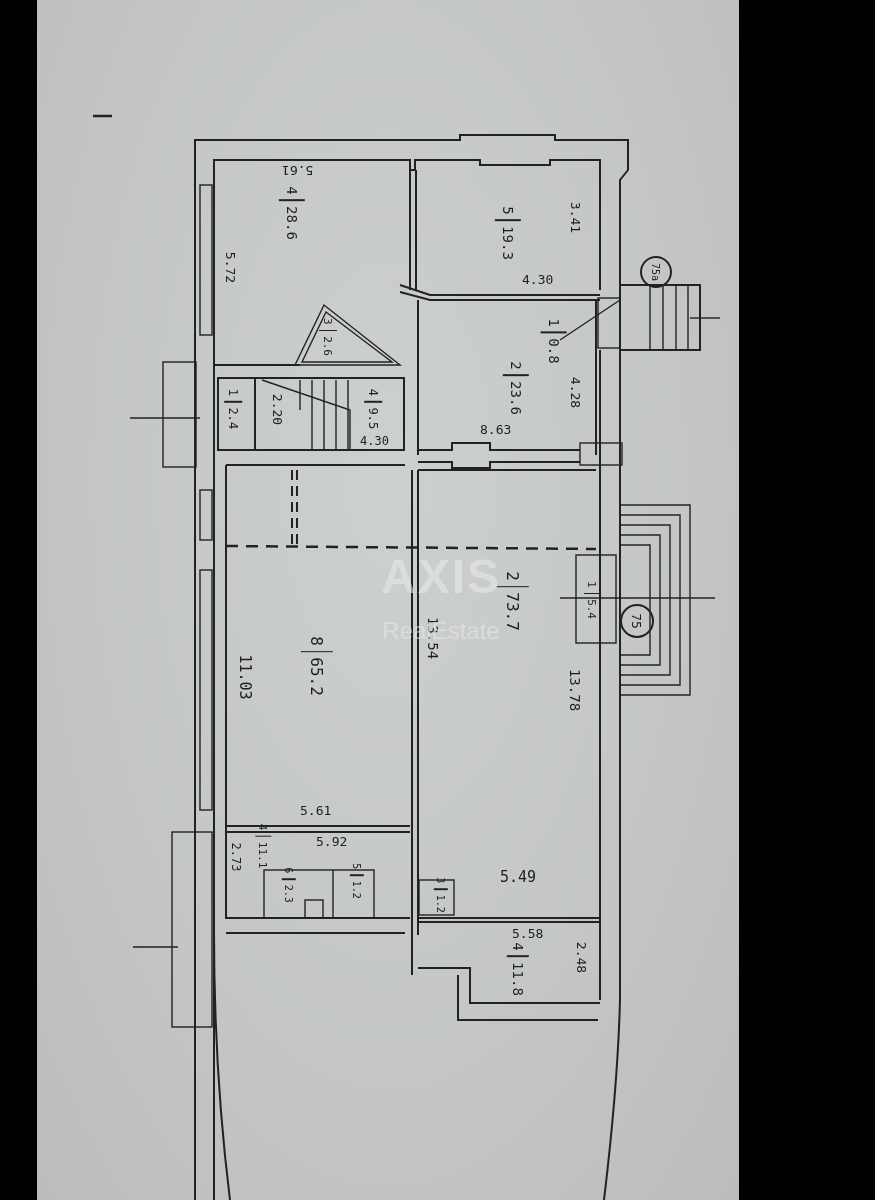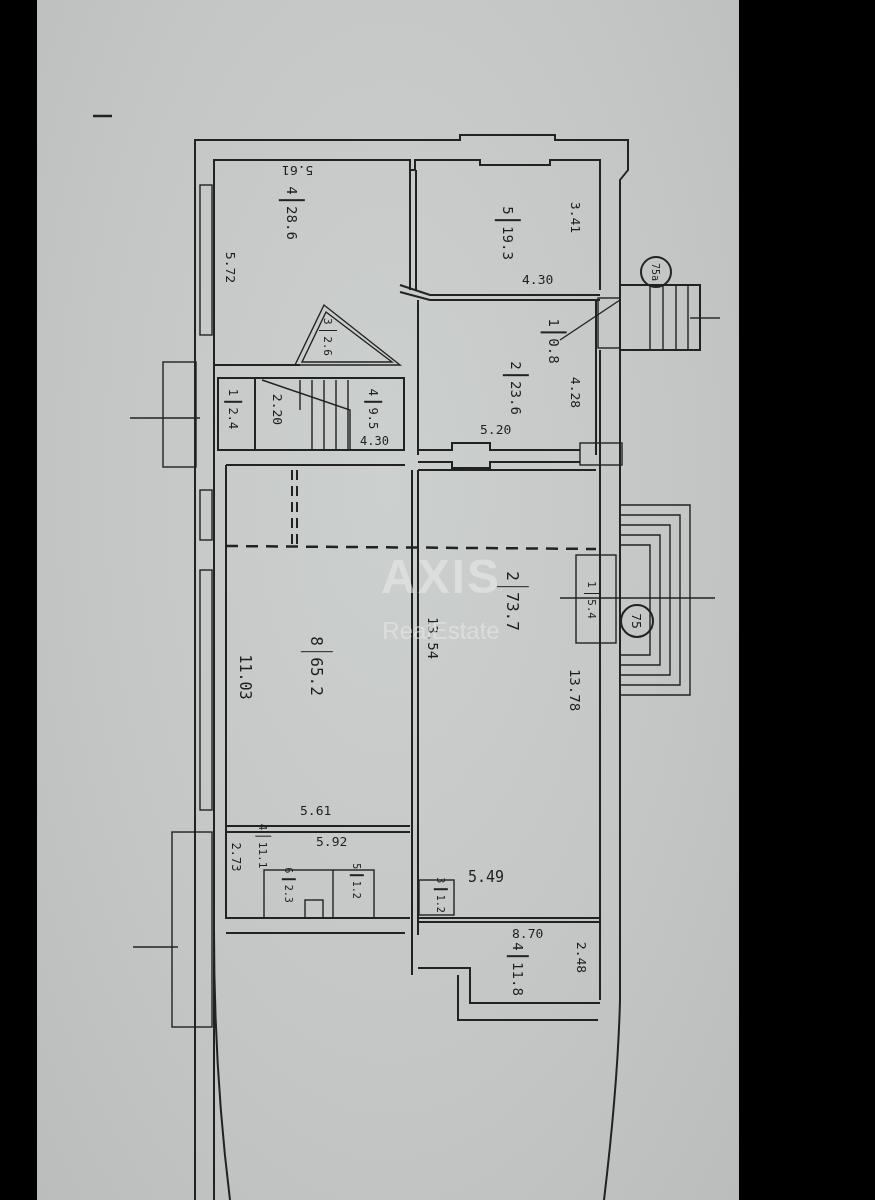--- a/index.html
+++ b/index.html
@@ -138,21 +138,21 @@
   <span class="num">1</span>
     <span class="bar"></span>
     <span class="num">0.8</span>
 </div>
 <div class="frac" style="left:486px;top:375px;">
   <span class="num">2</span>
     <span class="bar"></span>
     <span class="num">23.6</span>
 </div>
 <div class="lbl rot" style="left:560px;top:385px;">4.28</div>
-<div class="lbl" style="left:480px;top:422px;">5.20</div>
+<div class="lbl" style="left:480px;top:422px;">8.63</div>
 
 <div class="frac" style="left:306px;top:328px;font-size:11px;">
   <span class="num">3</span>
     <span class="bar" style="height:18px"></span>
     <span class="num">2.6</span>
 </div>
 <div class="frac" style="left:210px;top:400px;font-size:12px;">
   <span class="num">1</span>
     <span class="bar" style="height:18px"></span>
     <span class="num">2.4</span>
@@ -173,21 +173,21 @@
 <div class="lbl rot" style="left:222px;top:668px;font-size:15px;">11.03</div>
 <div class="lbl" style="left:300px;top:803px;">5.61</div>
 
 <div class="frac" style="left:480px;top:585px;font-size:16px;">
   <span class="num">2</span>
     <span class="bar" style="height:32px"></span>
     <span class="num">73.7</span>
 </div>
 <div class="lbl rot" style="left:412px;top:630px;font-size:14px;">13.54</div>
 <div class="lbl rot" style="left:554px;top:682px;font-size:14px;">13.78</div>
-<div class="lbl" style="left:468px;top:868px;font-size:15px;text-align:center;">5.49</div>
+<div class="lbl" style="left:500px;top:868px;font-size:15px;text-align:center;">5.49</div>
 
 <div class="frac" style="left:570px;top:592px;font-size:11px;">
   <span class="num">1</span>
     <span class="bar" style="height:16px"></span>
     <span class="num">5.4</span>
 </div>
 <div class="circle" style="left:620px;top:604px;width:30px;height:30px;font-size:13px;">75</div>
 <div class="circle" style="left:640px;top:256px;width:28px;height:28px;font-size:10px;">75a</div>
 
 <div class="frac" style="left:238px;top:838px;font-size:11px;">
@@ -206,21 +206,21 @@
   <span class="num">5</span>
     <span class="bar" style="height:14px"></span>
     <span class="num">1.2</span>
 </div>
 <div class="frac" style="left:420px;top:888px;font-size:10px;">
   <span class="num">3</span>
     <span class="bar" style="height:14px"></span>
     <span class="num">1.2</span>
 </div>
 
-<div class="lbl" style="left:512px;top:926px;">8.70</div>
+<div class="lbl" style="left:512px;top:926px;">5.58</div>
 <div class="frac" style="left:488px;top:958px;font-size:14px;">
   <span class="num">4</span>
     <span class="bar" style="height:22px"></span>
     <span class="num">11.8</span>
 </div>
 <div class="lbl rot" style="left:566px;top:950px;">2.48</div>
 
 <div class="wm">
   <div class="brand">AXIS</div>
   <div class="sub">RealEstate</div>

